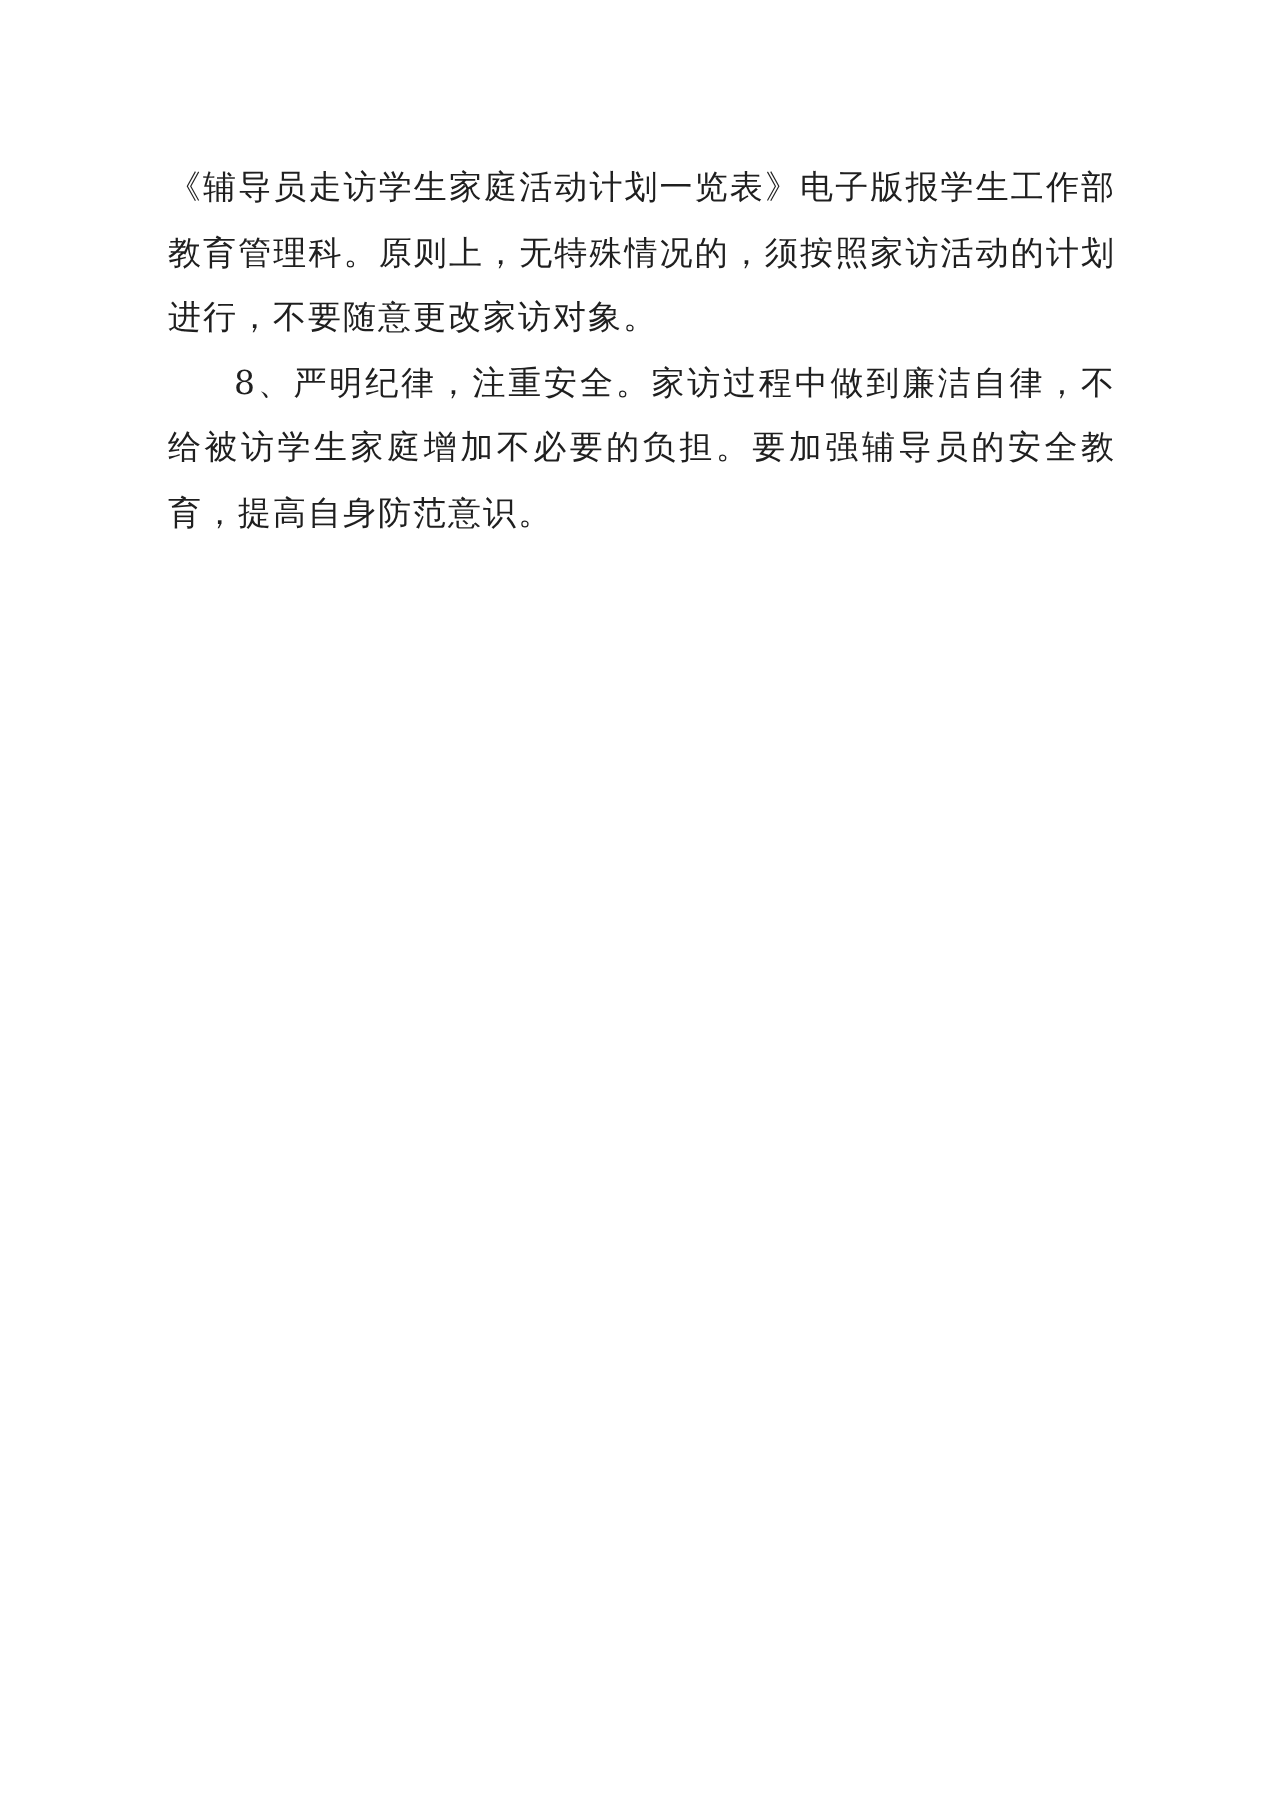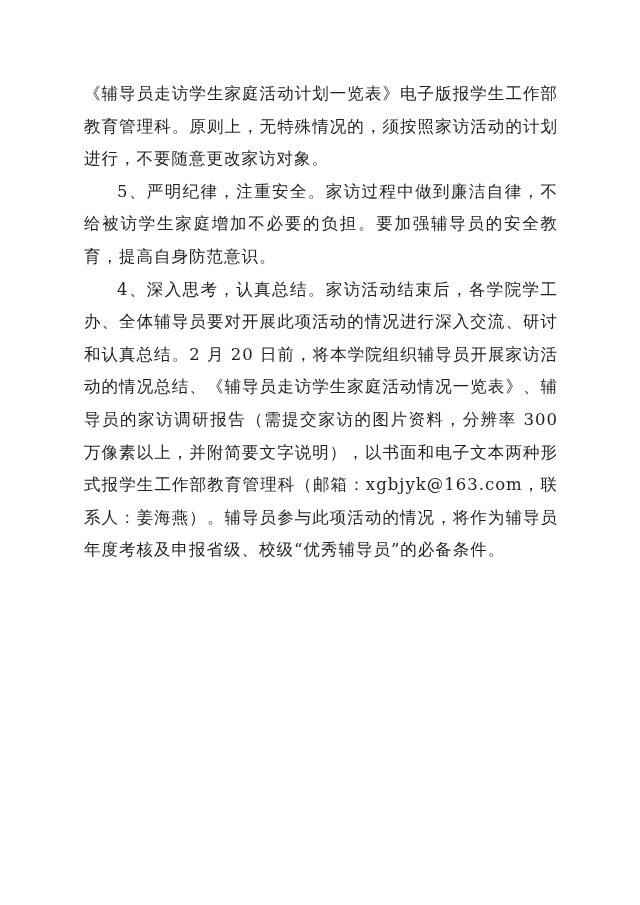--- a/index.html
+++ b/index.html
@@ -45,17 +45,16 @@
     color: #2b2b2b;
     letter-spacing: 0;
   }
 </style>
 </head>
 <body>
 
 <div class="page">
   <div class="content">
     <p class="para">《辅导员走访学生家庭活动计划一览表》电子版报学生工作部教育管理科。原则上，无特殊情况的，须按照家访活动的计划进行，不要随意更改家访对象。</p>
-    <p class="para indent">5、严明纪律，注重安全。家访过程中做到廉洁自律，不给被访学生家庭增加不必要的负担。要加强辅导员的安全教育，提高自身防范意识。</p>
-    <p class="para indent">4、深入思考，认真总结。家访活动结束后，各学院学工办、全体辅导员要对开展此项活动的情况进行深入交流、研讨和认真总结。2 月 20 日前，将本学院组织辅导员开展家访活动的情况总结、《辅导员走访学生家庭活动情况一览表》、辅导员的家访调研报告（需提交家访的图片资料，分辨率 300 万像素以上，并附简要文字说明），以书面和电子文本两种形式报学生工作部教育管理科（邮箱：xgbjyk@163.com，联系人：姜海燕）。辅导员参与此项活动的情况，将作为辅导员年度考核及申报省级、校级“优秀辅导员”的必备条件。</p>
+    <p class="para indent">8、严明纪律，注重安全。家访过程中做到廉洁自律，不给被访学生家庭增加不必要的负担。要加强辅导员的安全教育，提高自身防范意识。</p>
   </div>
   <div class="page-number">3</div>
 </div>
 
 </body></html>

